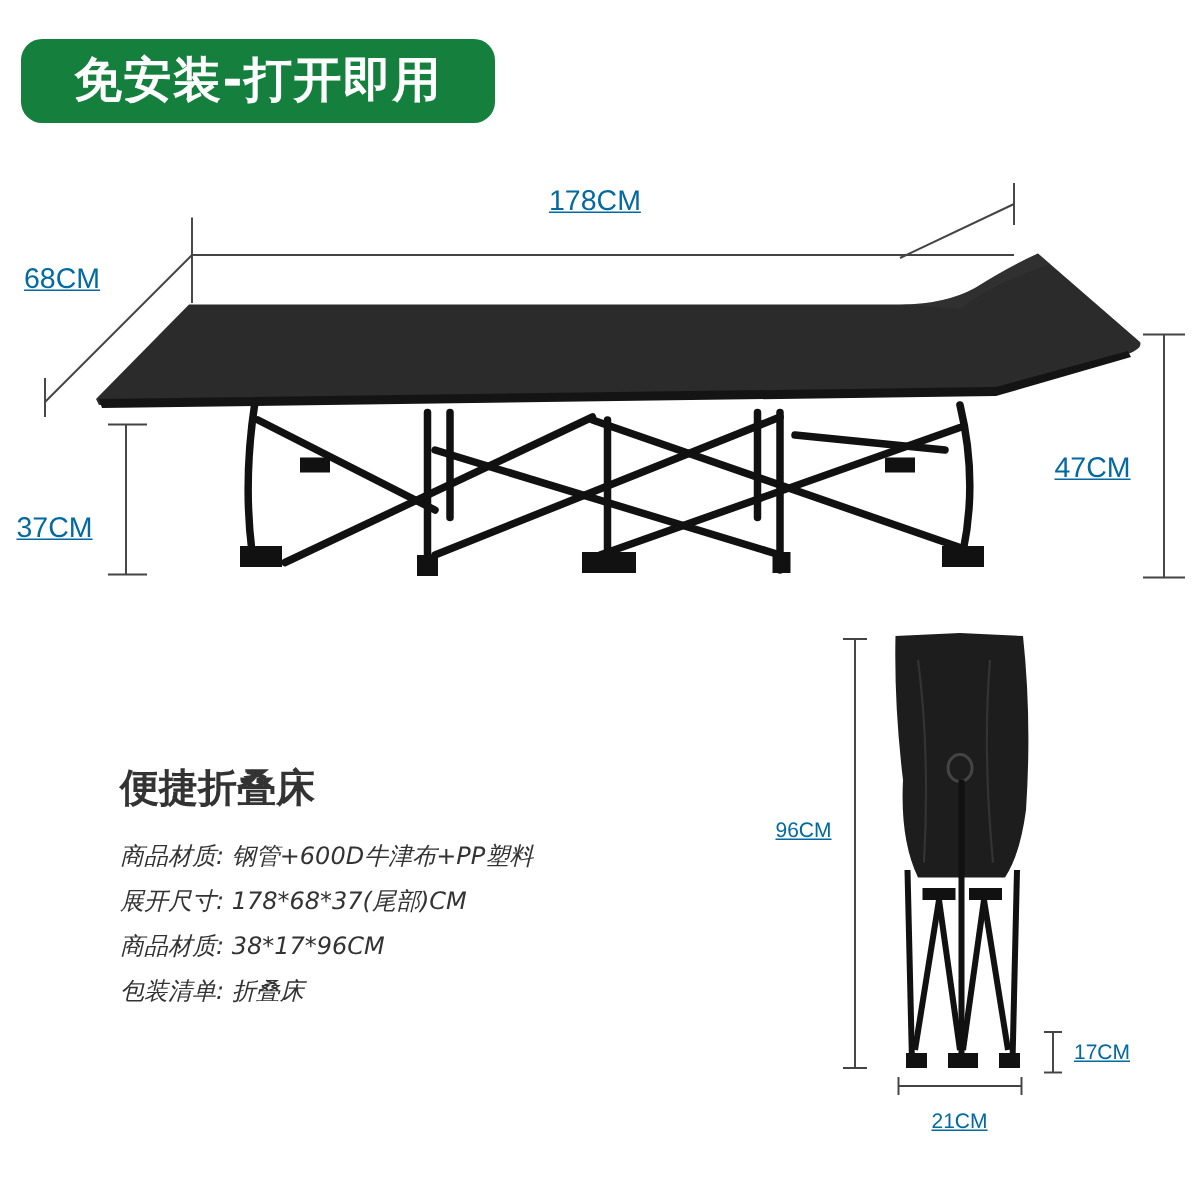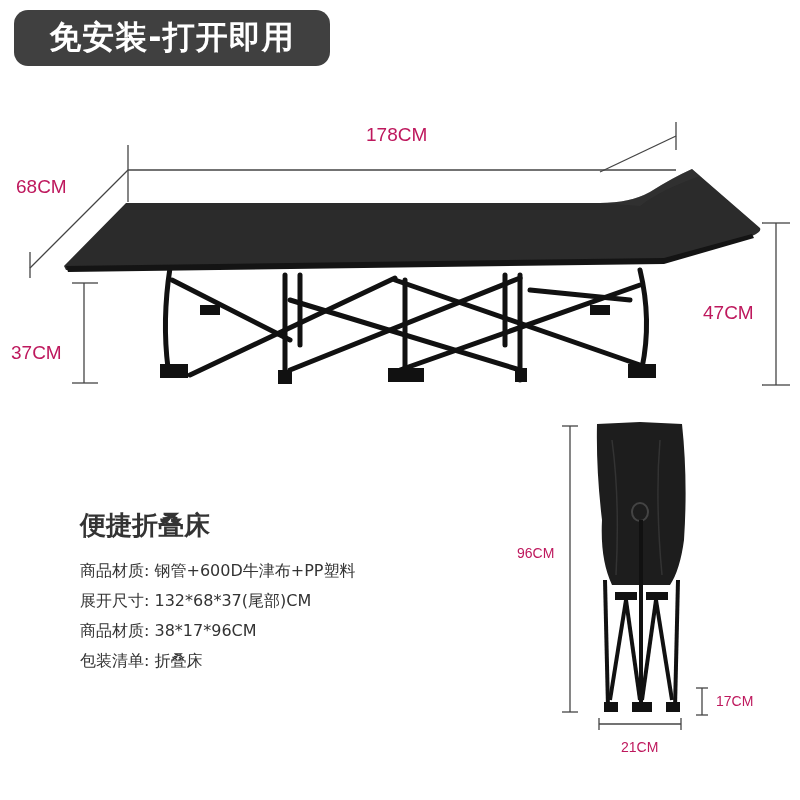--- a/index.html
+++ b/index.html
@@ -1,29 +1,29 @@
 <!DOCTYPE html>
 <html><head>
 <meta charset="utf-8">
 <style>
   html,body{margin:0;padding:0;}
   body{width:800px;height:800px;background:#ffffff;position:relative;overflow:hidden;font-family:"DejaVu Sans","Liberation Sans",sans-serif;color:#333;}
   .badge{position:absolute;left:14px;top:10px;width:316px;height:56px;border-radius:14px;display:flex;align-items:center;justify-content:center;color:#fff;font-size:32px;font-weight:bold;letter-spacing:1px;}
-  .dim{position:absolute;font-size:19px;color:#be185d;font-family:"Liberation Sans","DejaVu Sans",sans-serif;}
+  .dim{position:absolute;font-size:19px;color:#0369a1;font-family:"Liberation Sans","DejaVu Sans",sans-serif;text-decoration:underline;}
   .dim.small{font-size:14px;}
   svg.art{position:absolute;left:0;top:0;}
   .title{position:absolute;left:80px;top:508px;font-size:26px;font-weight:bold;color:#333;}
-  .specs{position:absolute;left:80px;top:556px;}
+  .specs{position:absolute;left:80px;top:556px;font-style:italic;}
   .spec-row{height:30px;line-height:30px;font-size:16px;color:#333;white-space:nowrap;}
   .spec-row span{display:inline-block;}
 </style>
 </head>
 <body>
 
-<div class="badge" style="background:#404040;">
+<div class="badge" style="background:#15803d;margin-top:16px;">
   <span>免安装-打开即用</span>
 </div>
 
 <svg class="art" width="800" height="800">
 
   <g stroke="#444" stroke-width="1.3" fill="none">
     <line x1="128" y1="145" x2="128" y2="202"></line>
     <line x1="128" y1="170" x2="676" y2="170"></line>
     <line x1="676" y1="122" x2="676" y2="150"></line>
     <line x1="676" y1="136" x2="600" y2="172"></line>
@@ -127,21 +127,21 @@
 <div class="dim small" style="left:621px;top:739px;">21CM</div>
 
 <div class="title">便捷折叠床</div>
 <div class="specs">
   <div class="spec-row">
     <span>商品材质:</span>
     <span>钢管+600D牛津布+PP塑料</span>
   </div>
   <div class="spec-row">
     <span>展开尺寸:</span>
-    <span>132*68*37(尾部)CM</span>
+    <span>178*68*37(尾部)CM</span>
   </div>
   <div class="spec-row">
     <span>商品材质:</span>
     <span>38*17*96CM</span>
   </div>
   <div class="spec-row">
     <span>包装清单:</span>
     <span>折叠床</span>
   </div>
 </div>

